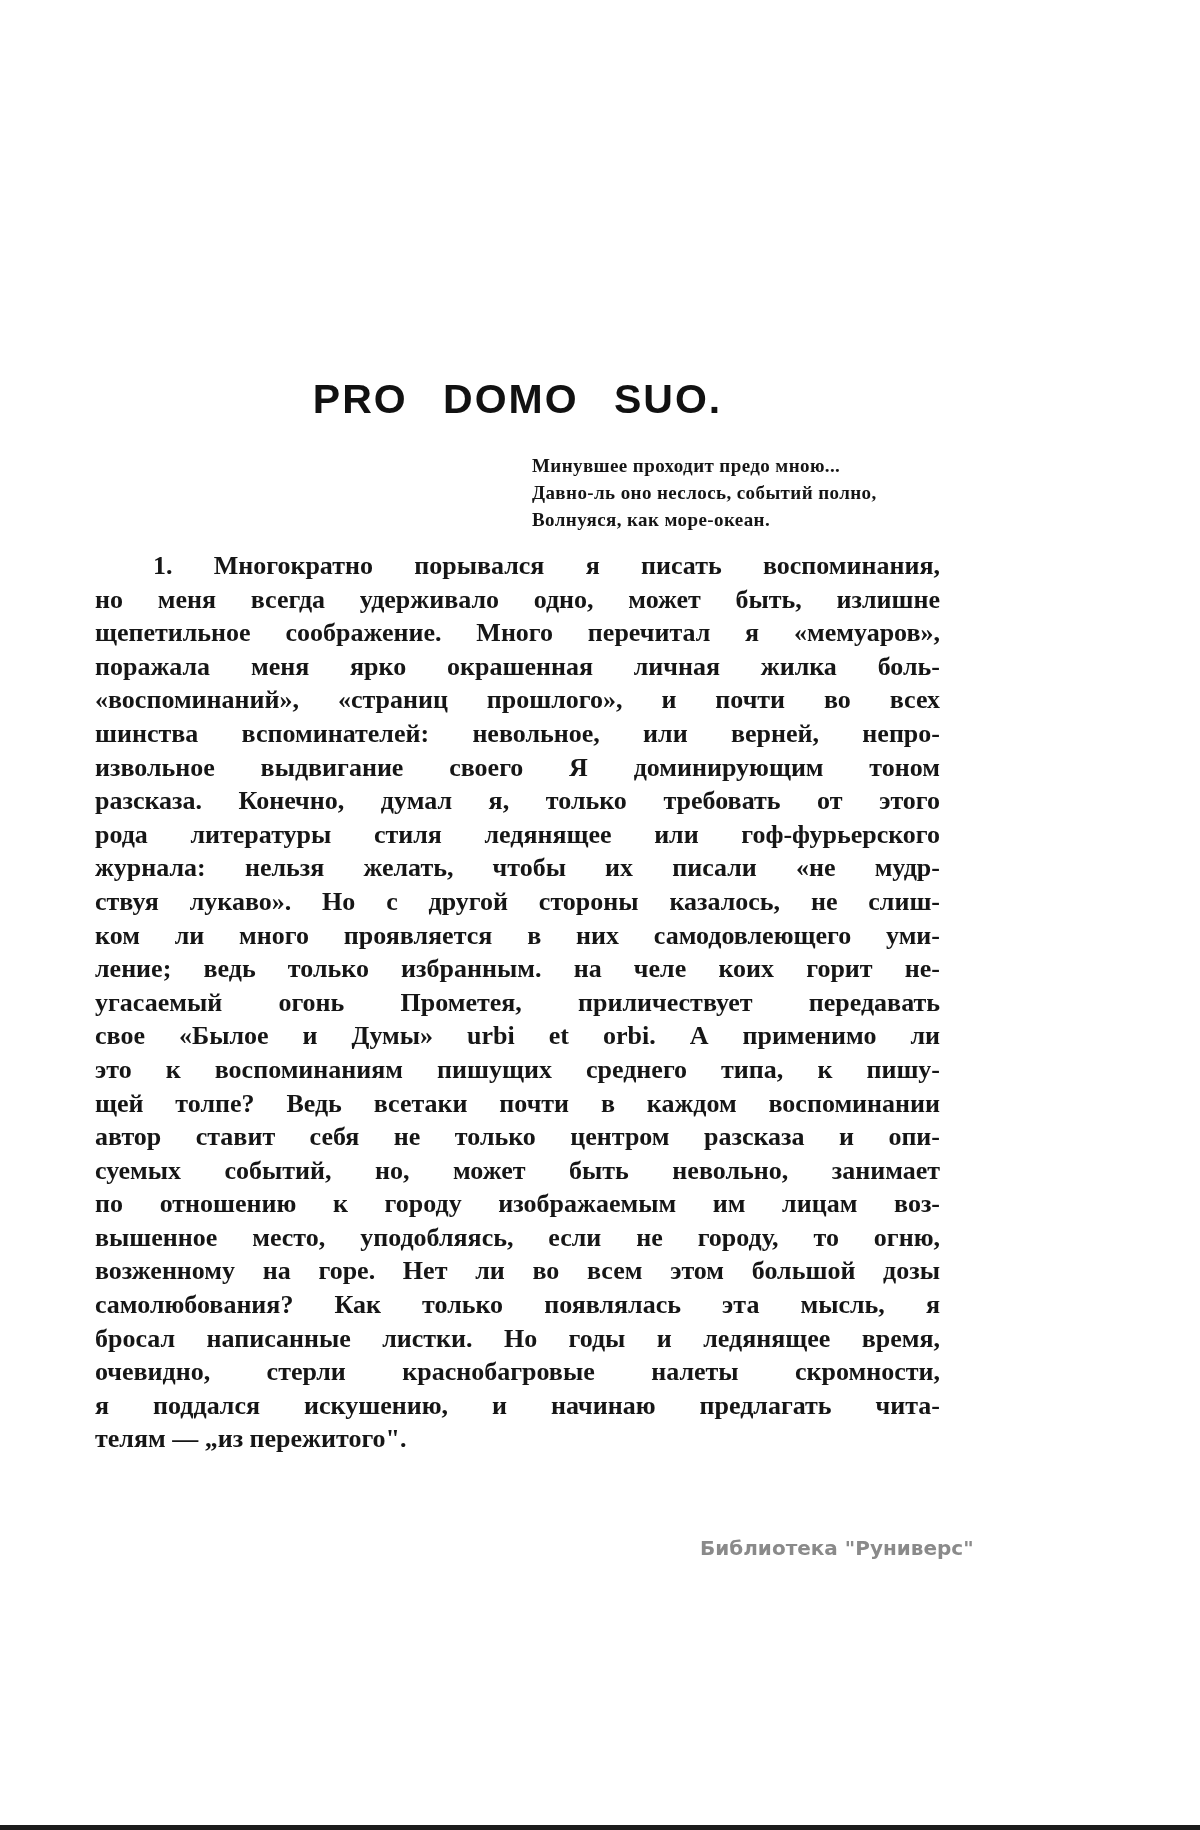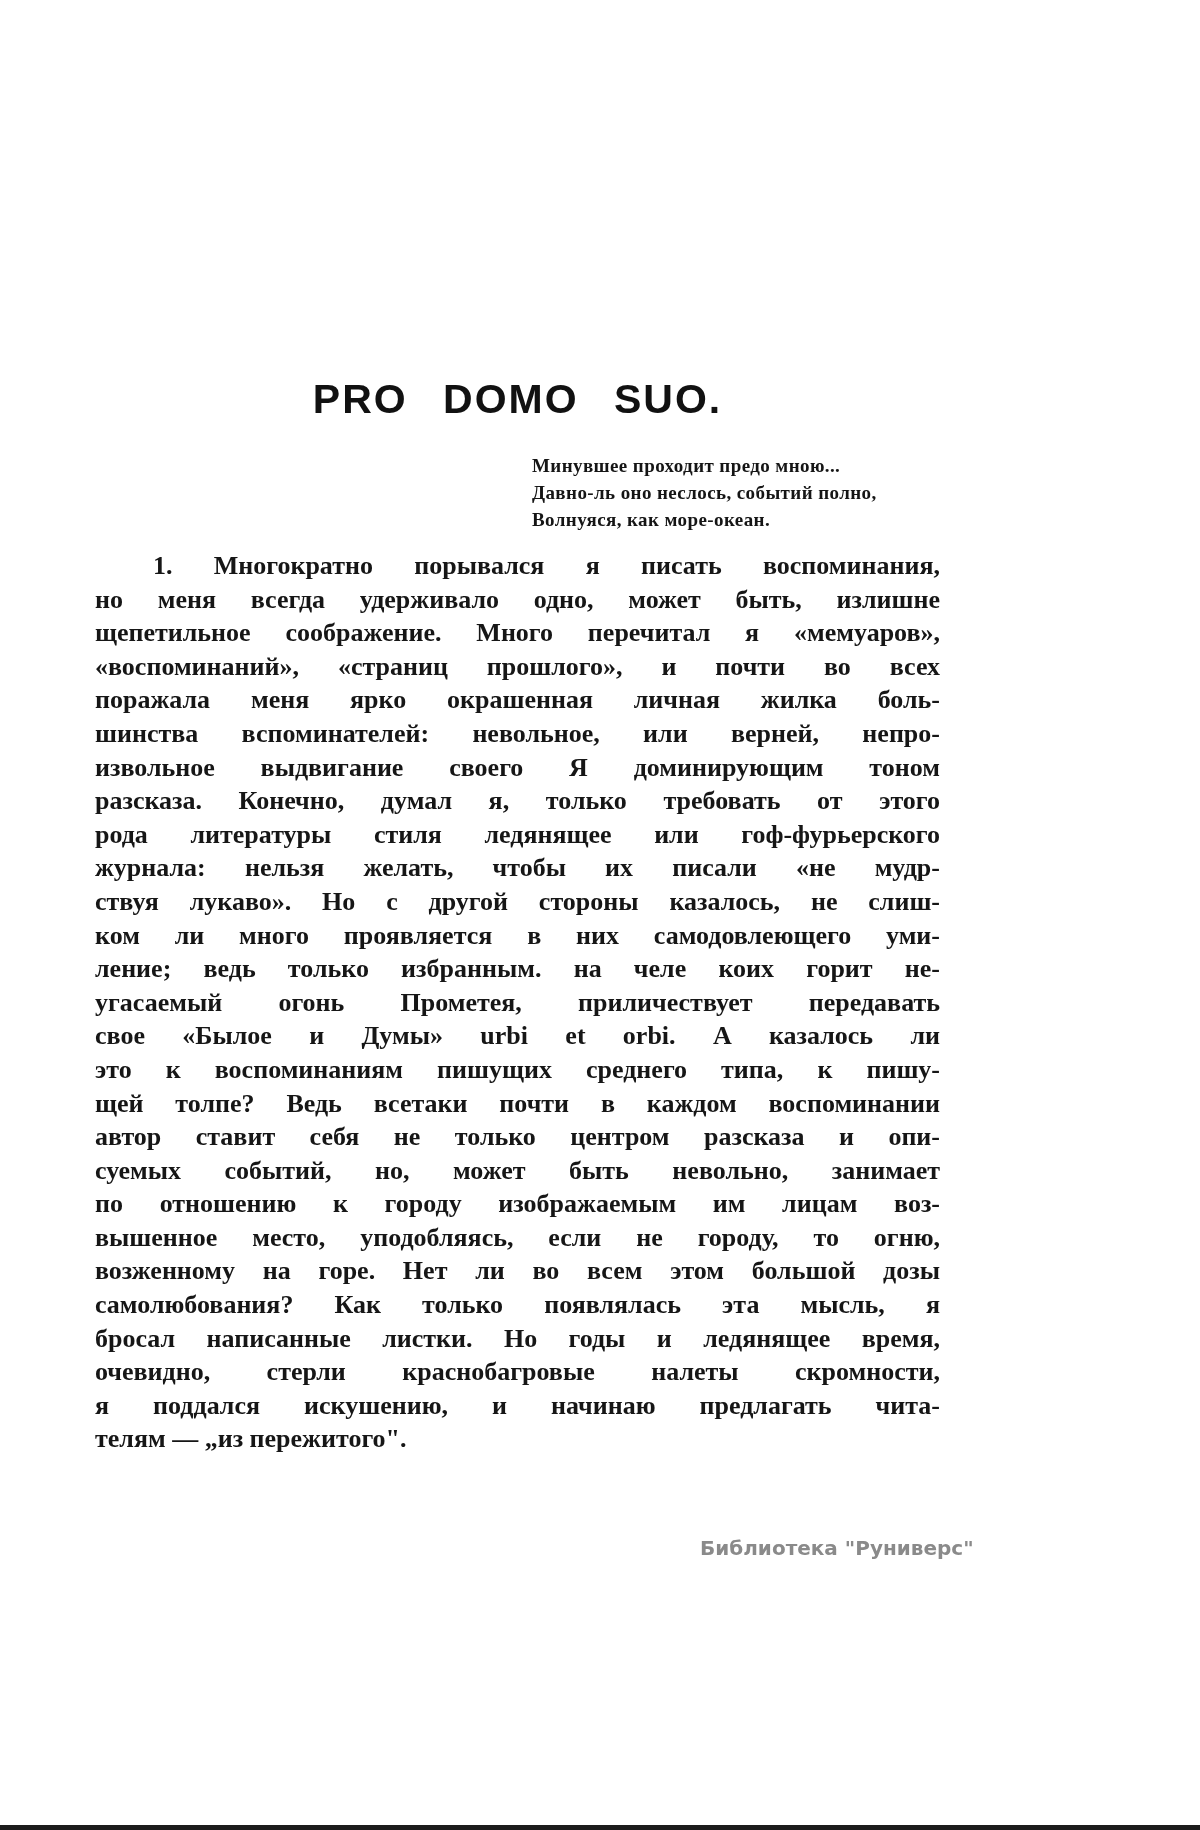--- a/index.html
+++ b/index.html
@@ -96,32 +96,32 @@
   <div class="epigraph">
       <div class="epigraph-line">Минувшее проходит предо мною...</div>
       <div class="epigraph-line">Давно-ль оно неслось, событий полно,</div>
       <div class="epigraph-line">Волнуяся, как море-океан.</div>
     </div>
 
   <div class="body-text">
       <div class="body-line">1. Многократно порывался я писать воспоминания,</div>
       <div class="body-line">но меня всегда удерживало одно, может быть, излишне</div>
       <div class="body-line">щепетильное соображение. Много перечитал я «мемуаров»,</div>
+      <div class="body-line">поражала меня ярко окрашенная личная жилка боль-</div>
       <div class="body-line">«воспоминаний», «страниц прошлого», и почти во всех</div>
-      <div class="body-line">поражала меня ярко окрашенная личная жилка боль-</div>
       <div class="body-line">шинства вспоминателей: невольное, или верней, непро-</div>
       <div class="body-line">извольное выдвигание своего Я доминирующим тоном</div>
       <div class="body-line">разсказа. Конечно, думал я, только требовать от этого</div>
       <div class="body-line">рода литературы стиля ледянящее или гоф-фурьерского</div>
       <div class="body-line">журнала: нельзя желать, чтобы их писали «не мудр-</div>
       <div class="body-line">ствуя лукаво». Но с другой стороны казалось, не слиш-</div>
       <div class="body-line">ком ли много проявляется в них самодовлеющего уми-</div>
       <div class="body-line">ление; ведь только избранным. на челе коих горит не-</div>
       <div class="body-line">угасаемый огонь Прометея, приличествует передавать</div>
-      <div class="body-line">свое «Былое и Думы» urbi et orbi. А казалось ли</div>
+      <div class="body-line">свое «Былое и Думы» urbi et orbi. А применимо ли</div>
       <div class="body-line">это к воспоминаниям пишущих среднего типа, к пишу-</div>
       <div class="body-line">щей толпе? Ведь всетаки почти в каждом воспоминании</div>
       <div class="body-line">автор ставит себя не только центром разсказа и опи-</div>
       <div class="body-line">суемых событий, но, может быть невольно, занимает</div>
       <div class="body-line">по отношению к городу изображаемым им лицам воз-</div>
       <div class="body-line">вышенное место, уподобляясь, если не городу, то огню,</div>
       <div class="body-line">возженному на горе. Нет ли во всем этом большой дозы</div>
       <div class="body-line">самолюбования? Как только появлялась эта мысль, я</div>
       <div class="body-line">бросал написанные листки. Но годы и ледянящее время,</div>
       <div class="body-line">очевидно, стерли краснобагровые налеты скромности,</div>

